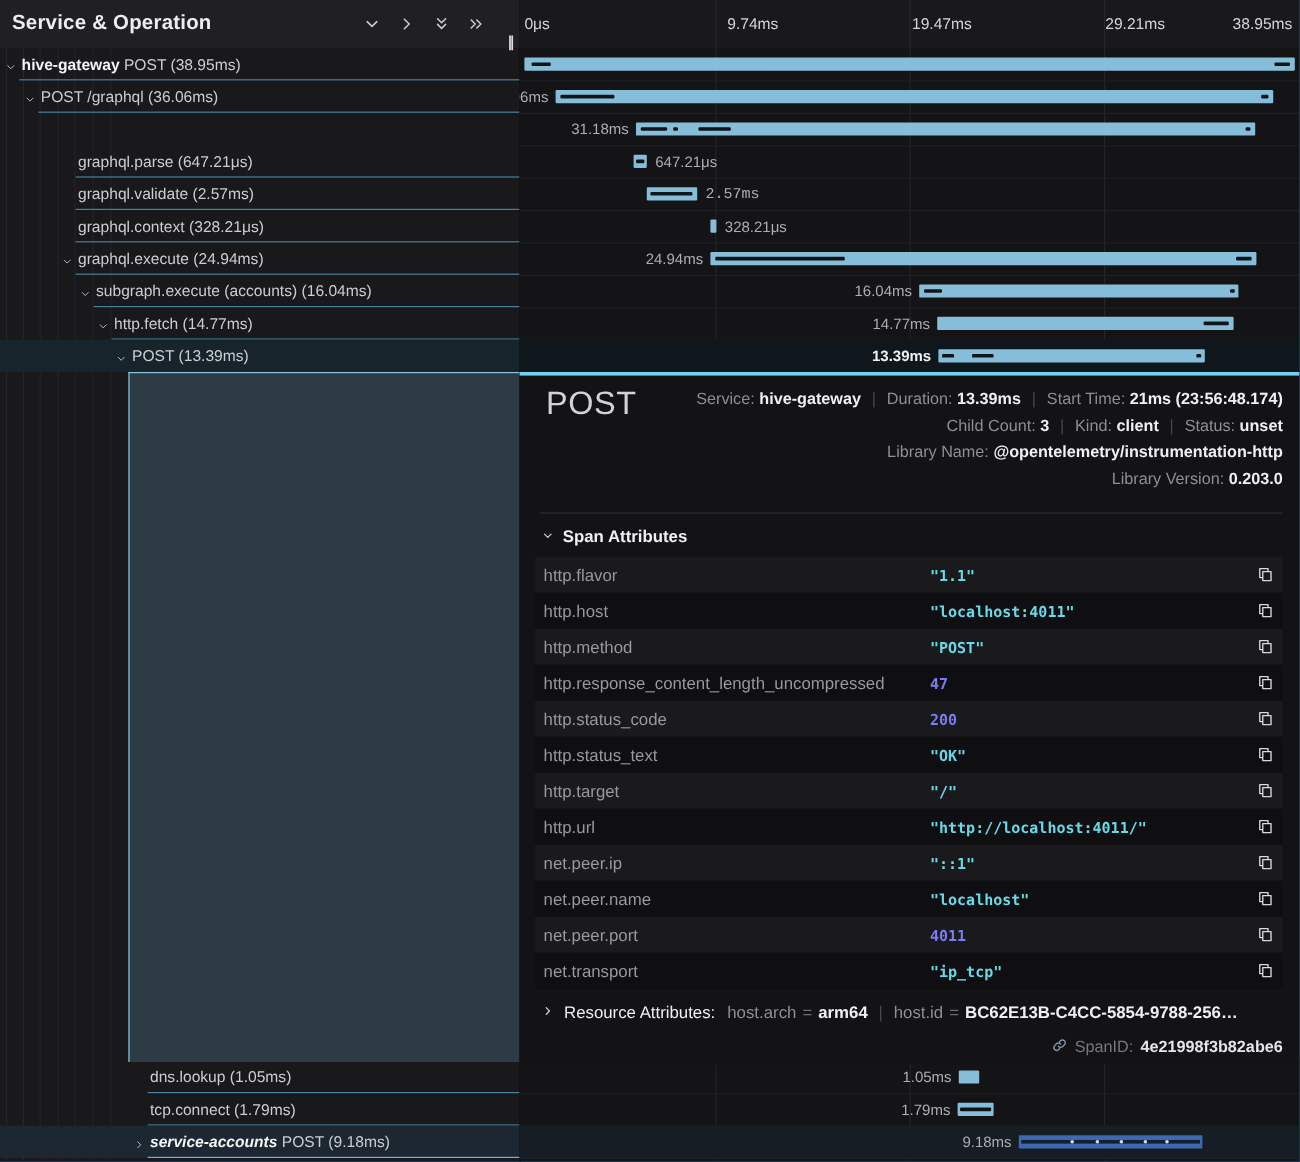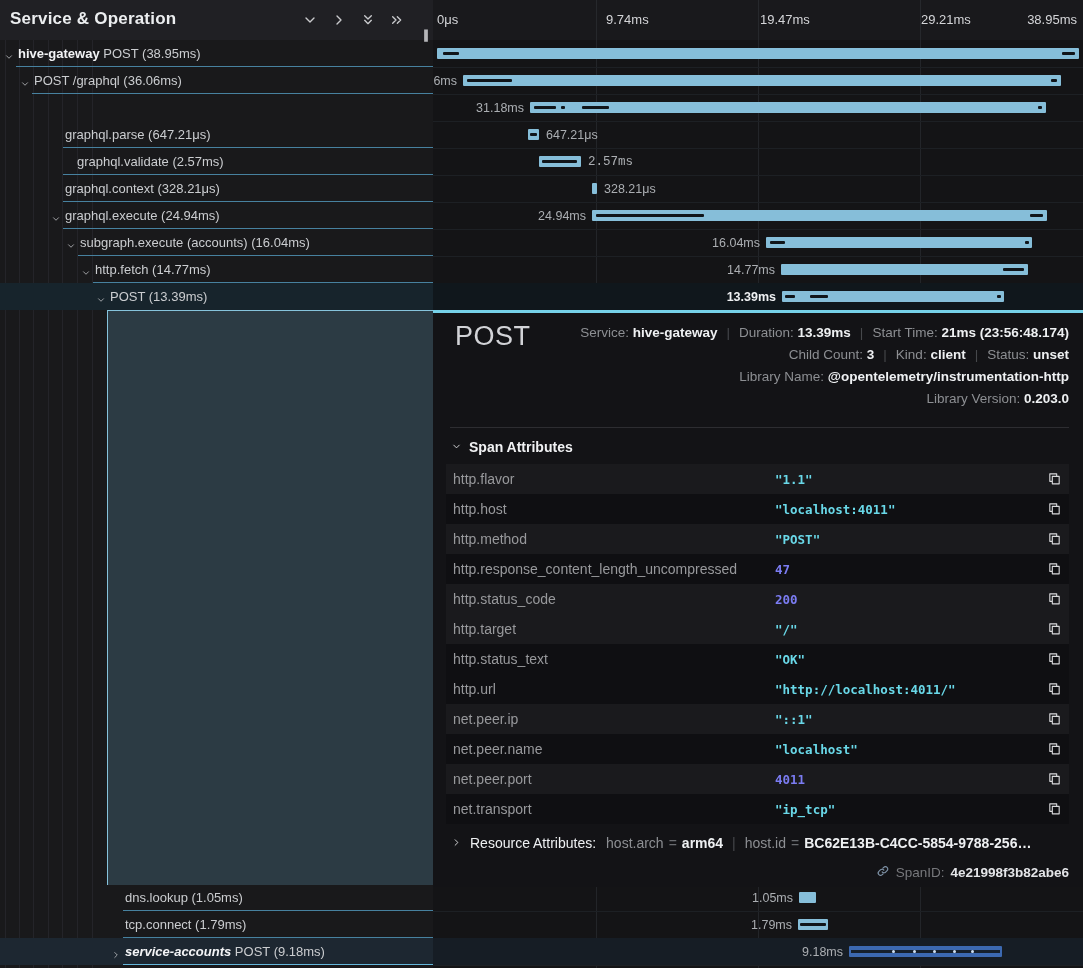--- a/index.html
+++ b/index.html
@@ -124,21 +124,21 @@
             <path d="M6 9l6 6 6-6"></path>
           </svg></span>
         <span class="txt" style="left:34px"><span class="rest">POST /graphql (36.06ms)</span></span>
         <div class="ul" style="left:32px"></div>
       </div>
       <div class="trow" style="top: 121px;">
         <span class="txt" style="left:65px"><span class="rest">graphql.parse (647.21μs)</span></span>
         <div class="ul" style="left:63px"></div>
       </div>
       <div class="trow" style="top: 148px;">
-        <span class="txt" style="left:77px"><span class="rest">graphql.validate (2.57ms)</span></span>
+        <span class="txt" style="left:65px"><span class="rest">graphql.validate (2.57ms)</span></span>
         <div class="ul" style="left:63px"></div>
       </div>
       <div class="trow" style="top: 175px;">
         <span class="txt" style="left:65px"><span class="rest">graphql.context (328.21μs)</span></span>
         <div class="ul" style="left:63px"></div>
       </div>
       <div class="trow" style="top: 202px;">
         <span class="chev" style="left:51px"><svg width="10" height="10" viewBox="0 0 24 24" fill="none" stroke="#b9bbbe" stroke-width="2" stroke-linecap="round" stroke-linejoin="round">
             <path d="M6 9l6 6 6-6"></path>
           </svg></span>
@@ -335,30 +335,30 @@
                 <path d="M8.5 8.5h11v12h-11z M15.5 8.5v-4h-11v12h4"></path>
               </svg></span></span>
         </div>
         <div class="arow odd">
           <span class="akey">http.status_code</span>
           <span class="aval number">200</span>
           <span class="copy"><span><svg width="15" height="15" viewBox="0 0 24 24" fill="none" stroke="#e3e4e6" stroke-width="1.8" stroke-linecap="round" stroke-linejoin="round">
                 <path d="M8.5 8.5h11v12h-11z M15.5 8.5v-4h-11v12h4"></path>
               </svg></span></span>
         </div>
+        <div class="arow even">
+          <span class="akey">http.status_text</span>
+          <span class="aval string">"OK"</span>
+          <span class="copy"><span><svg width="15" height="15" viewBox="0 0 24 24" fill="none" stroke="#e3e4e6" stroke-width="1.8" stroke-linecap="round" stroke-linejoin="round">
+                <path d="M8.5 8.5h11v12h-11z M15.5 8.5v-4h-11v12h4"></path>
+              </svg></span></span>
+        </div>
         <div class="arow odd">
           <span class="akey">http.target</span>
           <span class="aval string">"/"</span>
-          <span class="copy"><span><svg width="15" height="15" viewBox="0 0 24 24" fill="none" stroke="#e3e4e6" stroke-width="1.8" stroke-linecap="round" stroke-linejoin="round">
-                <path d="M8.5 8.5h11v12h-11z M15.5 8.5v-4h-11v12h4"></path>
-              </svg></span></span>
-        </div>
-        <div class="arow even">
-          <span class="akey">http.status_text</span>
-          <span class="aval string">"OK"</span>
           <span class="copy"><span><svg width="15" height="15" viewBox="0 0 24 24" fill="none" stroke="#e3e4e6" stroke-width="1.8" stroke-linecap="round" stroke-linejoin="round">
                 <path d="M8.5 8.5h11v12h-11z M15.5 8.5v-4h-11v12h4"></path>
               </svg></span></span>
         </div>
         <div class="arow even">
           <span class="akey">http.url</span>
           <span class="aval string">"http://localhost:4011/"</span>
           <span class="copy"><span><svg width="15" height="15" viewBox="0 0 24 24" fill="none" stroke="#e3e4e6" stroke-width="1.8" stroke-linecap="round" stroke-linejoin="round">
                 <path d="M8.5 8.5h11v12h-11z M15.5 8.5v-4h-11v12h4"></path>
               </svg></span></span>

